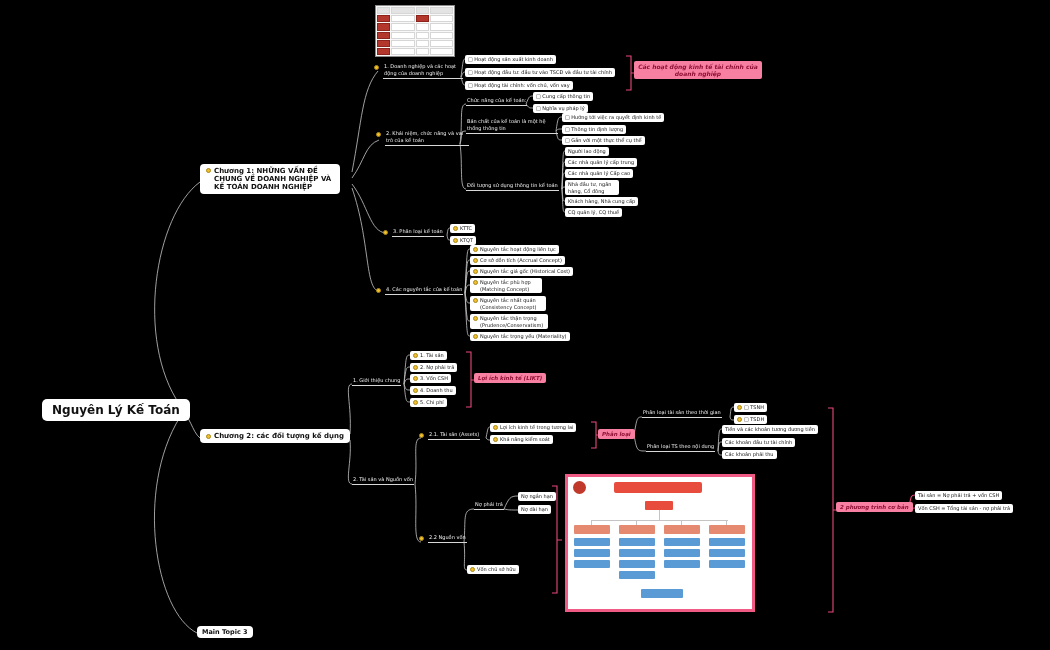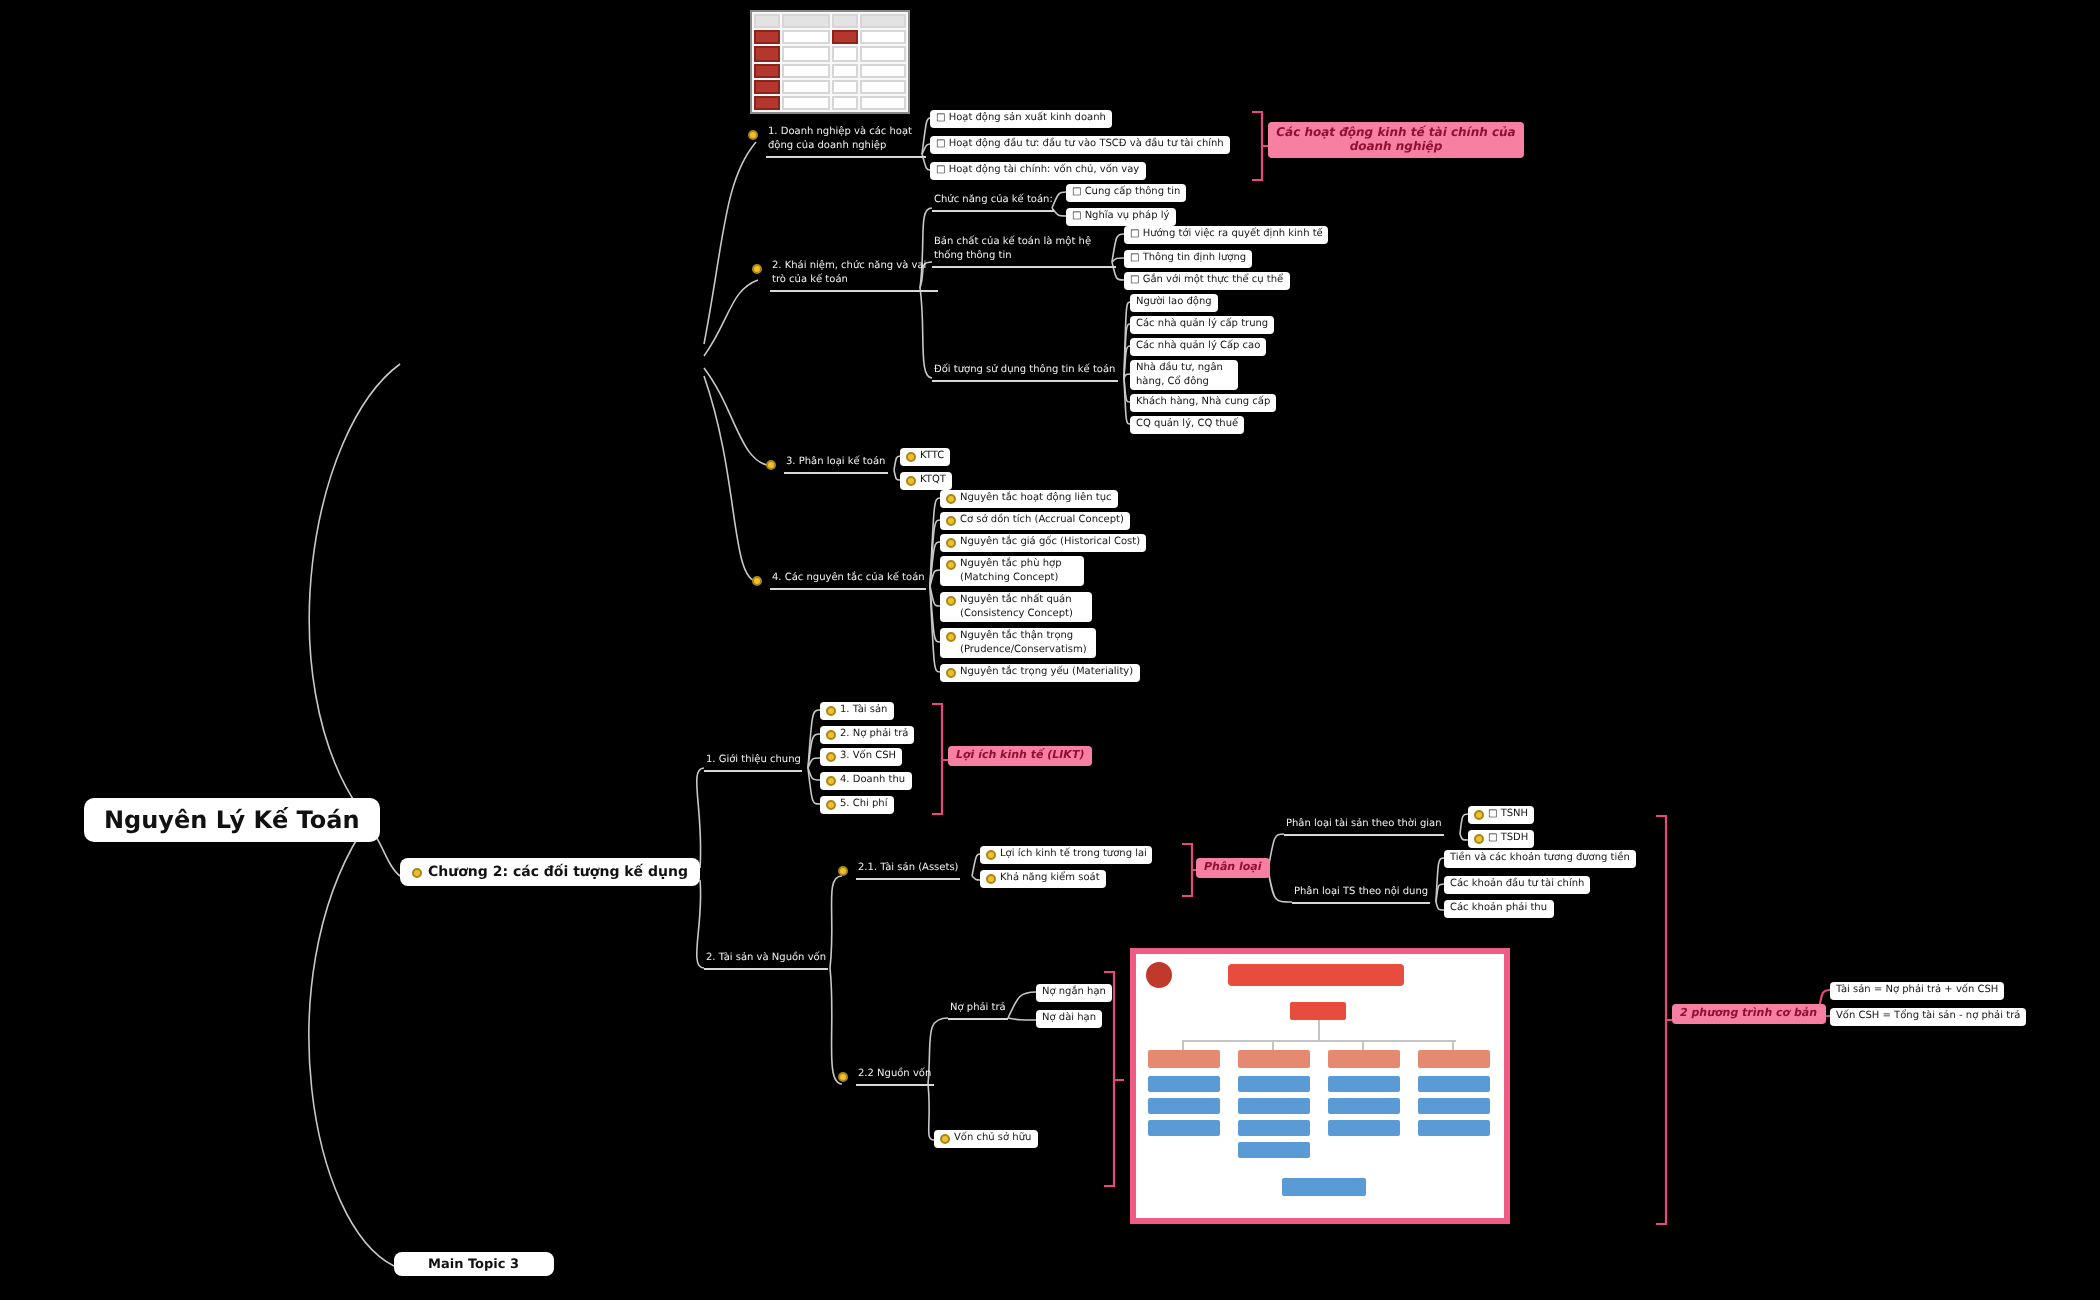--- a/index.html
+++ b/index.html
@@ -154,25 +154,29 @@
         <div class="itc narrow red"></div>
         <div class="itc"></div>
         <div class="itc narrow"></div>
         <div class="itc"></div>
       </div>
   </div>
 
   <div class="mbox" style="left:42px;top:399px;font-size:12px;padding:4px 10px;border-radius:5px">
     <span>Nguyên Lý Kế Toán</span>
   </div>
+  <div class="mbox" style="left:200px;top:164px;width:140px;font-size:7px;padding:3px 6px;align-items:flex-start">
+    <span class="dot"></span>
+    <span style="white-space:normal">Chương 1: NHỮNG VẤN ĐỀ CHUNG VỀ DOANH NGHIỆP VÀ KẾ TOÁN DOANH NGHIỆP</span>
+  </div>
   <div class="mbox" style="left:200px;top:429px;font-size:7px;padding:3px 6px">
     <span class="dot"></span>
     <span>Chương 2: các đối tượng kế dụng</span>
   </div>
-  <div class="mbox" style="left:197px;top:626px;font-size:6.5px;padding:2px 17px">
+  <div class="mbox" style="left:197px;top:626px;font-size:6.5px;padding:2px 5px">
     <span>Main Topic 3</span>
   </div>
 
   <div class="lbl wrap" style="left:383px;top:63px;width:78px">
     <span class="dot out"></span>
     <span>1. Doanh nghiệp và các hoạt động của doanh nghiệp</span>
   </div>
   <div class="box" style="left:465px;top:55px">
       <span>□ Hoạt động sản xuất kinh doanh</span>
     </div>

